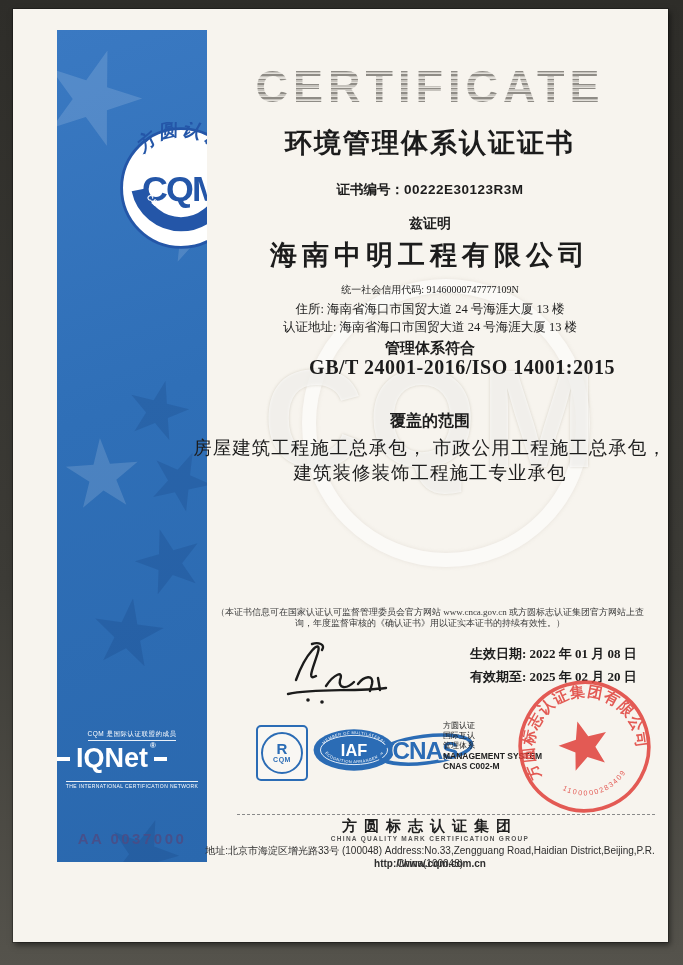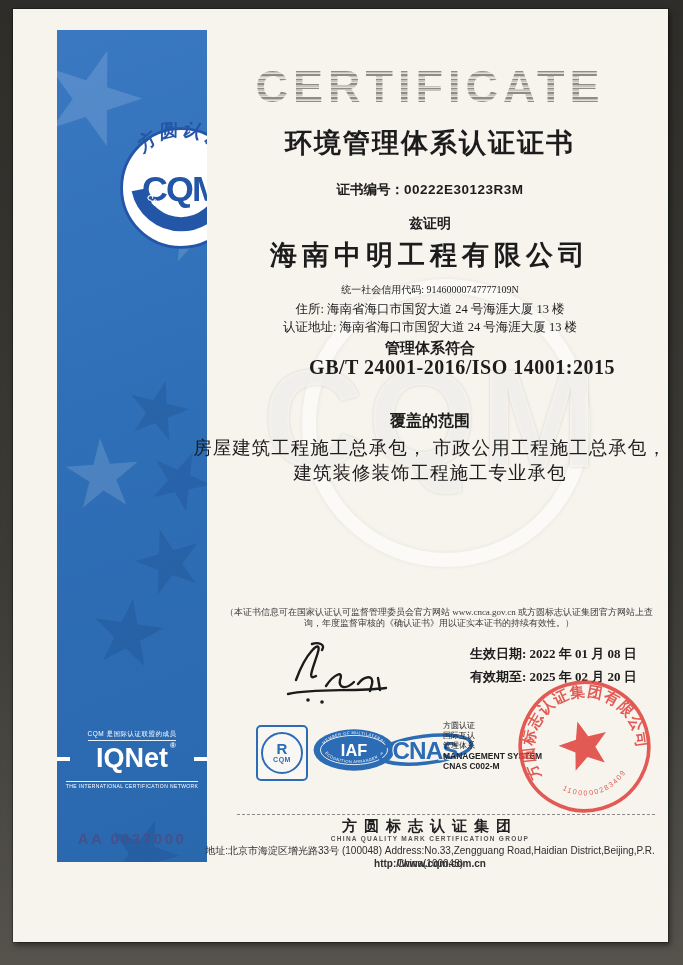--- a/index.html
+++ b/index.html
@@ -28,21 +28,21 @@
     position:absolute;
     clip-path:polygon(50% 0%,61% 35%,98% 35%,68% 57%,79% 91%,50% 70%,21% 91%,32% 57%,2% 35%,39% 35%);
   }
   .star.light{background:rgba(255,255,255,.14);}
   .star.dark{background:rgba(10,45,100,.16);}
 
   .cqm-badge{position:absolute;left:58px;top:92px;width:132px;height:132px;}
 
   .iqnet{position:absolute;left:0;top:692px;width:150px;text-align:center;color:#fff;}
   .iqnet .small-top{font-size:6.5px;letter-spacing:.5px;border-bottom:1px solid rgba(255,255,255,.9);display:inline-block;padding-bottom:1px;white-space:nowrap;}
-  .iqnet .mainrow{display:flex;align-items:center;justify-content:space-between;gap:6px;margin-top:2px;}
+  .iqnet .mainrow{display:flex;align-items:center;justify-content:flex-start;gap:6px;margin-top:2px;}
   .iqnet .dash{width:13px;height:4px;background:#fff;}
   .iqnet .name{font-size:27px;font-weight:bold;letter-spacing:0;position:relative;}
   .iqnet .name sup{font-size:8px;position:absolute;top:-2px;right:-8px;}
   .iqnet .small-bot{font-size:5px;letter-spacing:.4px;border-top:1px solid rgba(255,255,255,.9);display:inline-block;padding-top:1px;margin-top:1px;white-space:nowrap;}
 
   .serial{
     position:absolute;left:0;top:800px;width:150px;text-align:center;
     font-size:15px;letter-spacing:2.5px;color:#4c4c85;font-weight:bold;opacity:.85;
   }
 
@@ -71,21 +71,21 @@
   .certify{position:absolute;left:0;top:206px;width:446px;font-size:14px;font-family:"Liberation Serif",serif;font-weight:bold;}
   .company{position:absolute;left:0;top:228px;width:446px;font-size:27px;letter-spacing:5px;font-family:"Liberation Serif",serif;font-weight:600;}
   .info1{position:absolute;left:0;top:274px;width:446px;font-size:10px;font-family:"Liberation Serif",serif;}
   .info2{position:absolute;left:0;top:292px;width:446px;font-size:12.5px;font-family:"Liberation Serif",serif;}
   .info3{position:absolute;left:0;top:310px;width:446px;font-size:12.5px;font-family:"Liberation Serif",serif;}
   .conform{position:absolute;left:0;top:330px;width:446px;font-size:15px;font-weight:bold;}
   .standard{position:absolute;left:0;top:347px;width:446px;font-size:20px;font-weight:bold;font-family:"Liberation Serif",serif;letter-spacing:.5px;padding-left:32px;}
   .scope-h{position:absolute;left:0;top:402px;width:446px;font-size:16px;font-weight:bold;}
   .scope1{position:absolute;left:-20px;top:426px;width:486px;font-size:18.5px;font-family:"Liberation Serif",serif;letter-spacing:1px;}
   .scope2{position:absolute;left:0;top:451px;width:446px;font-size:18.5px;font-family:"Liberation Serif",serif;letter-spacing:1px;}
-  .disclaimer{position:absolute;left:0;top:598px;width:446px;font-size:9px;line-height:11px;color:#3a3a3a;font-family:"Liberation Serif",serif;padding-left:9px;}
+  .disclaimer{position:absolute;left:0;top:598px;width:446px;font-size:9px;line-height:11px;color:#3a3a3a;font-family:"Liberation Serif",serif;}
   .dates{position:absolute;left:263px;top:633px;width:190px;text-align:left;font-size:13px;line-height:23px;font-weight:600;font-family:"Liberation Serif",serif;}
 
   .signature{position:absolute;left:75px;top:625px;width:120px;height:75px;}
 
   
   .rcqm{position:absolute;left:49px;top:716px;width:48px;height:52px;border:2.5px solid #2b6cb5;border-radius:5px;display:flex;align-items:center;justify-content:center;background:rgba(255,255,255,.3);}
   .rcqm .circ{width:38px;height:38px;border:2.5px solid #2b6cb5;border-radius:50%;display:flex;flex-direction:column;align-items:center;justify-content:center;color:#2b6cb5;}
   .rcqm .r{font-size:15px;font-weight:bold;line-height:14px;}
   .rcqm .c{font-size:7px;font-weight:bold;line-height:8px;letter-spacing:.5px;}
   .iaf{position:absolute;left:104px;top:718px;width:86px;height:46px;}

